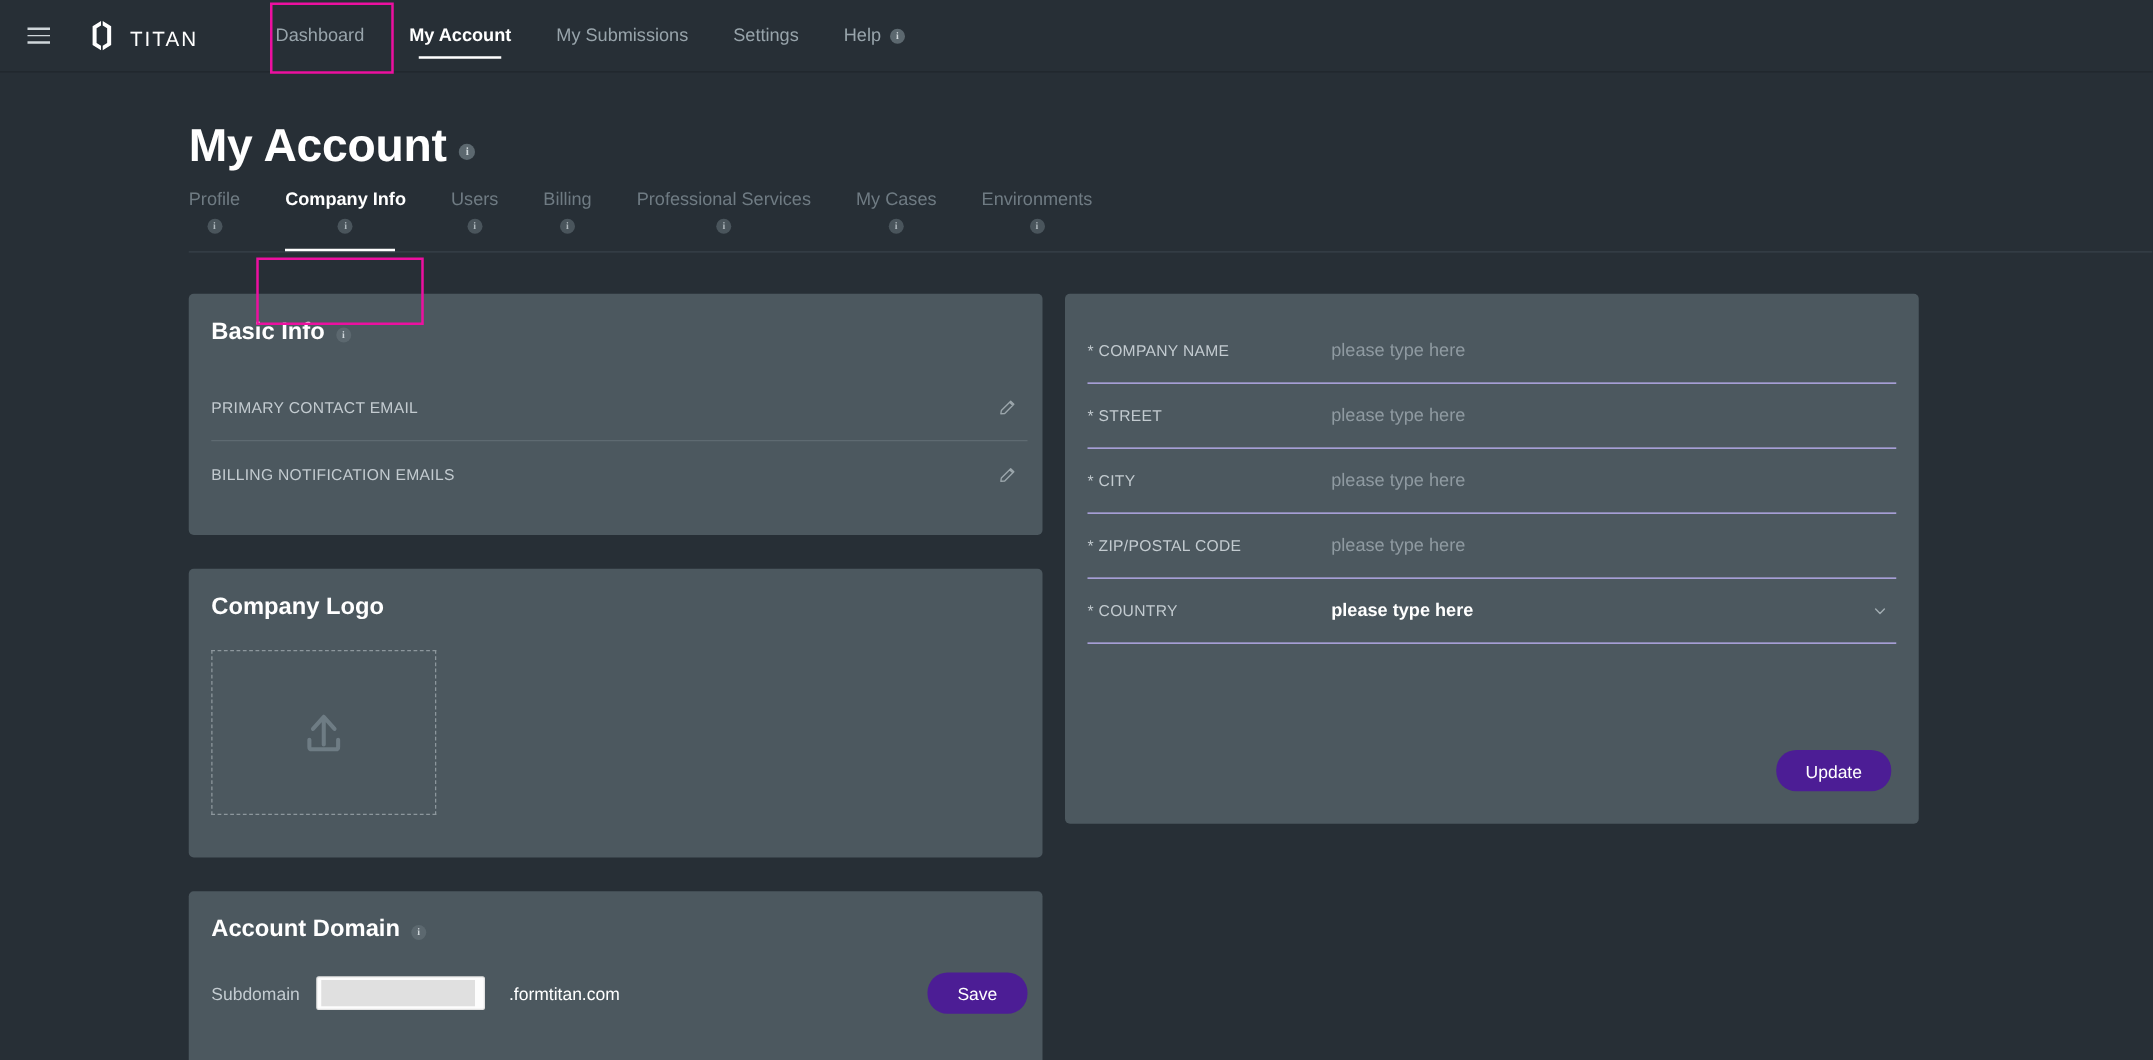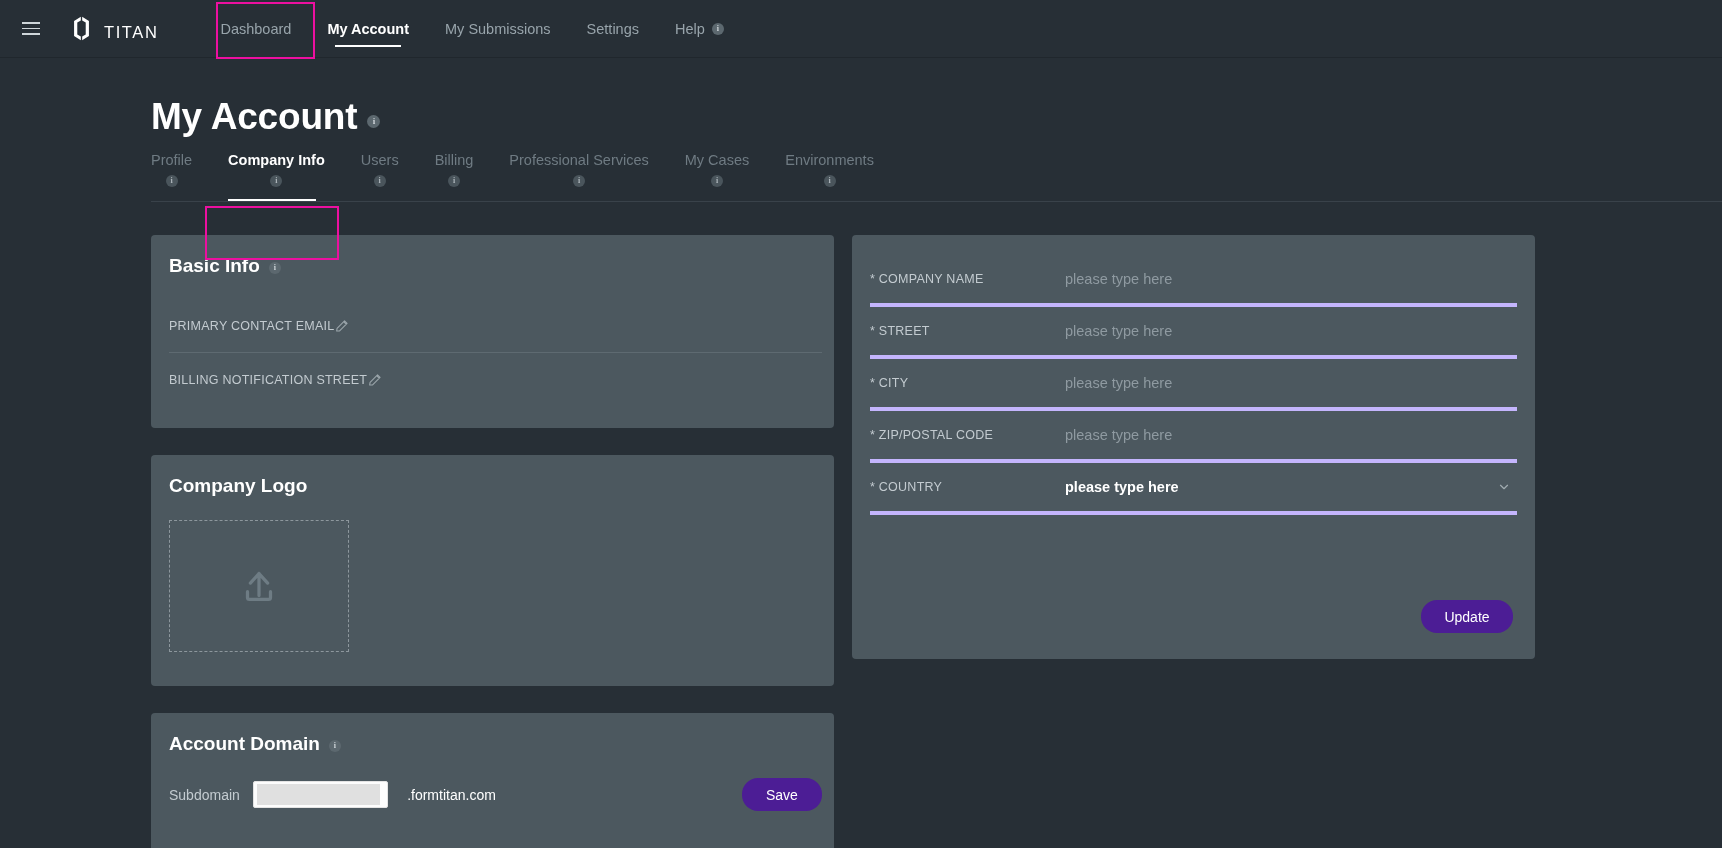--- a/index.html
+++ b/index.html
@@ -137,21 +137,21 @@
     color: #ffffff;
     font-size: 19px;
     font-weight: bold;
     display: flex; align-items: center; gap: 9px;
     margin: 0 0 23px 0;
   }
   .card-title .info-badge { margin-top: 3px; }
 
   
   .binfo-row {
-    display: flex; align-items: center; justify-content: flex-start;
+    display: flex; align-items: center; justify-content: space-between;
     border-bottom: 1px solid #5e6a71;
     height: 53px;
   }
   .binfo-row:last-child { border-bottom: none; }
   .binfo-label {
     color: #c3cbd0;
     font-size: 12.5px;
     letter-spacing: 0.25px;
   }
   .pencil { width: 16px; height: 16px; cursor: pointer; opacity: .75; margin-right: 8px; }
@@ -201,21 +201,21 @@
   }
   .btn-save   { width: 92px; height: 33px; margin-left: 246px; }
   .btn-update { width: 92px; height: 33px; }
   .domain-card { padding-bottom: 42px; }
 
   
   .addr-card { padding: 20px 18px 20px 18px; height: 424px; display:flex; flex-direction: column; }
   .addr-row {
     display: flex; align-items: center;
     height: 52px;
-    border-bottom: 4px solid #c4b5fd;
+    border-bottom: 1px solid #c4b5fd;
   }
   .addr-label {
     color: #c3cbd0;
     font-size: 12.5px;
     width: 195px;
     flex: 0 0 195px;
     letter-spacing: 0.25px;
   }
   .addr-value {
     color: #8f9aa1;
@@ -322,21 +322,21 @@
         </div>
 
         <div class="binfo-row">
           <span class="binfo-label">PRIMARY CONTACT EMAIL</span>
           <svg class="pencil" viewBox="0 0 24 24">
             <path d="M4 19.5 L4.6 15.6 L15.8 4.4 L19.6 8.2 L8.4 19.4 Z M14.6 5.6 L18.4 9.4" fill="none" stroke="#b6c0c5" stroke-width="1.6" stroke-linejoin="round"></path>
           </svg>
         </div>
 
         <div class="binfo-row">
-          <span class="binfo-label">BILLING NOTIFICATION STREET</span>
+          <span class="binfo-label">BILLING NOTIFICATION EMAILS</span>
           <svg class="pencil" viewBox="0 0 24 24">
             <path d="M4 19.5 L4.6 15.6 L15.8 4.4 L19.6 8.2 L8.4 19.4 Z M14.6 5.6 L18.4 9.4" fill="none" stroke="#b6c0c5" stroke-width="1.6" stroke-linejoin="round"></path>
           </svg>
         </div>
       </div>
 
       <div class="card logo-card">
         <div class="card-title">
           <span>Company Logo</span>
         </div>

